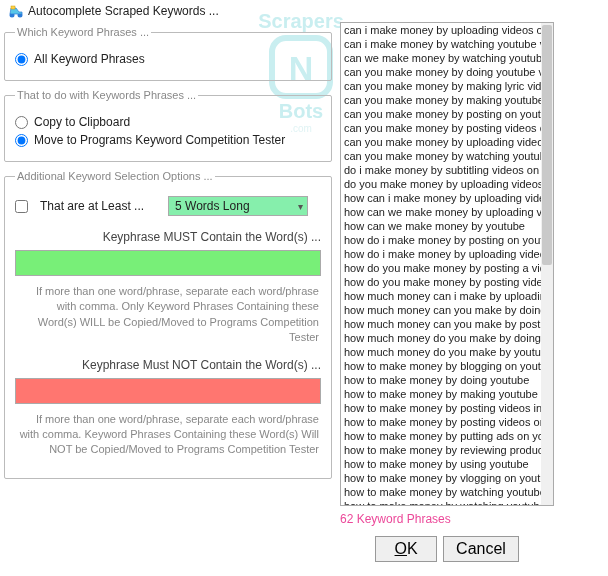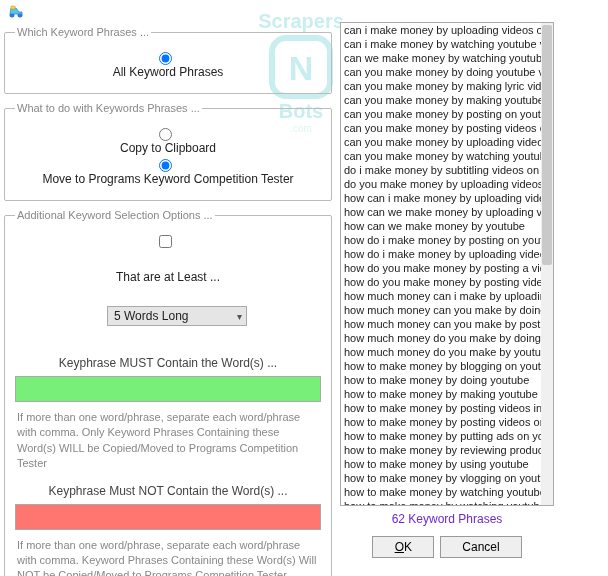--- a/index.html
+++ b/index.html
@@ -6,38 +6,38 @@
 body { font-family: "Segoe UI", Tahoma, sans-serif; font-size: 12px; color: #222; background: #fff; width: 608px; height: 576px; position: relative; }
 .window { width: 608px; height: 576px; padding: 0 4px; position: relative; }
 .titlebar { display: flex; align-items: center; height: 22px; padding: 2px 4px; }
 .titlebar svg { width: 16px; height: 16px; margin-right: 4px; }
 .titlebar-text { font-size: 12px; }
 .layout { display: flex; gap: 8px; }
 .left { width: 328px; }
 .right { width: 214px; display: flex; flex-direction: column; }
 fieldset { border: 1px solid #bbb; border-radius: 2px; margin: 4px 0 8px; padding: 10px 10px 10px 10px; position: relative; }
 legend { color: #888; font-size: 11px; padding: 0 2px; }
-.radio-row, .check-row { display: flex; align-items: center; margin: 4px 0; flex-direction: column; }
+.radio-row, .check-row { display: flex; align-items: center; margin: 4px 0; }
 .radio-row input, .check-row input { margin-right: 6px; }
-.check-row { gap: 22px; margin-bottom: 30px; }
-.combo { display: inline-flex; align-items: center; justify-content: space-between; border: 1px solid #aaa; width: 140px; height: 20px; padding: 0 4px 0 6px; margin-left: 18px; background: #e5e5e5; }
+.check-row { gap: 6px; margin-bottom: 14px; }
+.combo { display: inline-flex; align-items: center; justify-content: space-between; border: 1px solid #aaa; width: 140px; height: 20px; padding: 0 4px 0 6px; margin-left: 18px; background: #86efac; }
 .combo .caret { font-size: 10px; color: #555; }
-.section-label { text-align: center; color: #444; margin: 12px 0 6px; }
+.section-label { text-align: right; color: #444; margin: 12px 0 6px; }
 .textinput { width: 100%; height: 26px; border: 1px solid #aaa; padding: 2px 4px; }
 .green { background: #78ef78; }
 .red { background: #ff7670; }
-.helptext { color: #888; text-align: left; font-size: 11px; line-height: 1.4; margin: 8px 2px 10px; }
+.helptext { color: #888; text-align: right; font-size: 11px; line-height: 1.4; margin: 8px 2px 10px; }
 .listbox { border: 1px solid #aaa; height: 484px; overflow: hidden; position: relative; background: #fff; }
 .listbox-inner { position: absolute; inset: 0 12px 0 0; overflow: hidden; }
 .li { font-size: 11px; line-height: 14px; white-space: nowrap; padding: 0 3px; }
 .scrollbar { position: absolute; right: 0; top: 0; bottom: 0; width: 12px; background: #f0f0f0; }
 .scroll-thumb { position: absolute; left: 1px; right: 1px; top: 2px; height: 240px; background: #c9c9c9; border-radius: 2px; }
-.countline { color: #6d28d9; text-align: center; margin: 6px 0 10px; }
+.countline { color: #ec4899; text-align: left; margin: 6px 0 10px; }
 .buttons { display: flex; justify-content: center; gap: 6px; }
-button { font-family: inherit; font-size: 12px; background: #efefef; border: 1px solid #999; padding: 3px 21px; min-width: 62px; }
+button { font-family: inherit; font-size: 16px; background: #efefef; border: 1px solid #999; padding: 3px 12px; min-width: 62px; }
 button .u { text-decoration: underline; }
 .watermark { position: absolute; left: 236px; top: 10px; pointer-events: none; z-index: -1; }
 </style>
 </head>
 <body>
 
 <div class="window">
 
   <div class="watermark">
     <svg width="130" height="130" viewBox="0 0 130 130">
@@ -49,36 +49,37 @@
     </svg>
   </div>
 
   <div class="titlebar">
     <svg viewBox="0 0 16 16">
       <circle cx="4" cy="12" r="2.5" fill="#2b7bd9"></circle>
       <circle cx="12" cy="12" r="2.5" fill="#2b7bd9"></circle>
       <path d="M2 11 L3 5 L8 5 L11 9 L14 9 L14 11 Z" fill="#58c5e8" stroke="#2b7bd9" stroke-width="0.7"></path>
       <rect x="3" y="3" width="4" height="3" fill="#ffd24a" stroke="#c99a00" stroke-width="0.5"></rect>
     </svg>
+    <span class="titlebar-text">Autocomplete Scraped Keywords ...</span>
   </div>
 
   <div class="layout">
 
     <div class="left">
 
       <fieldset>
         <legend>Which Keyword Phrases ...</legend>
         <label class="radio-row">
           <input type="radio" name="g1" checked="" style="">
           <span>All Keyword Phrases</span>
         </label>
       </fieldset>
 
       <fieldset>
-        <legend>What to do with Keywords Phrases ...</legend>
+        <legend>That to do with Keywords Phrases ...</legend>
         <label class="radio-row">
           <input type="radio" name="g2" style="">
           <span>Copy to Clipboard</span>
         </label>
         <label class="radio-row">
           <input type="radio" name="g2" checked="" style="">
           <span>Move to Programs Keyword Competition Tester</span>
         </label>
       </fieldset>
 

